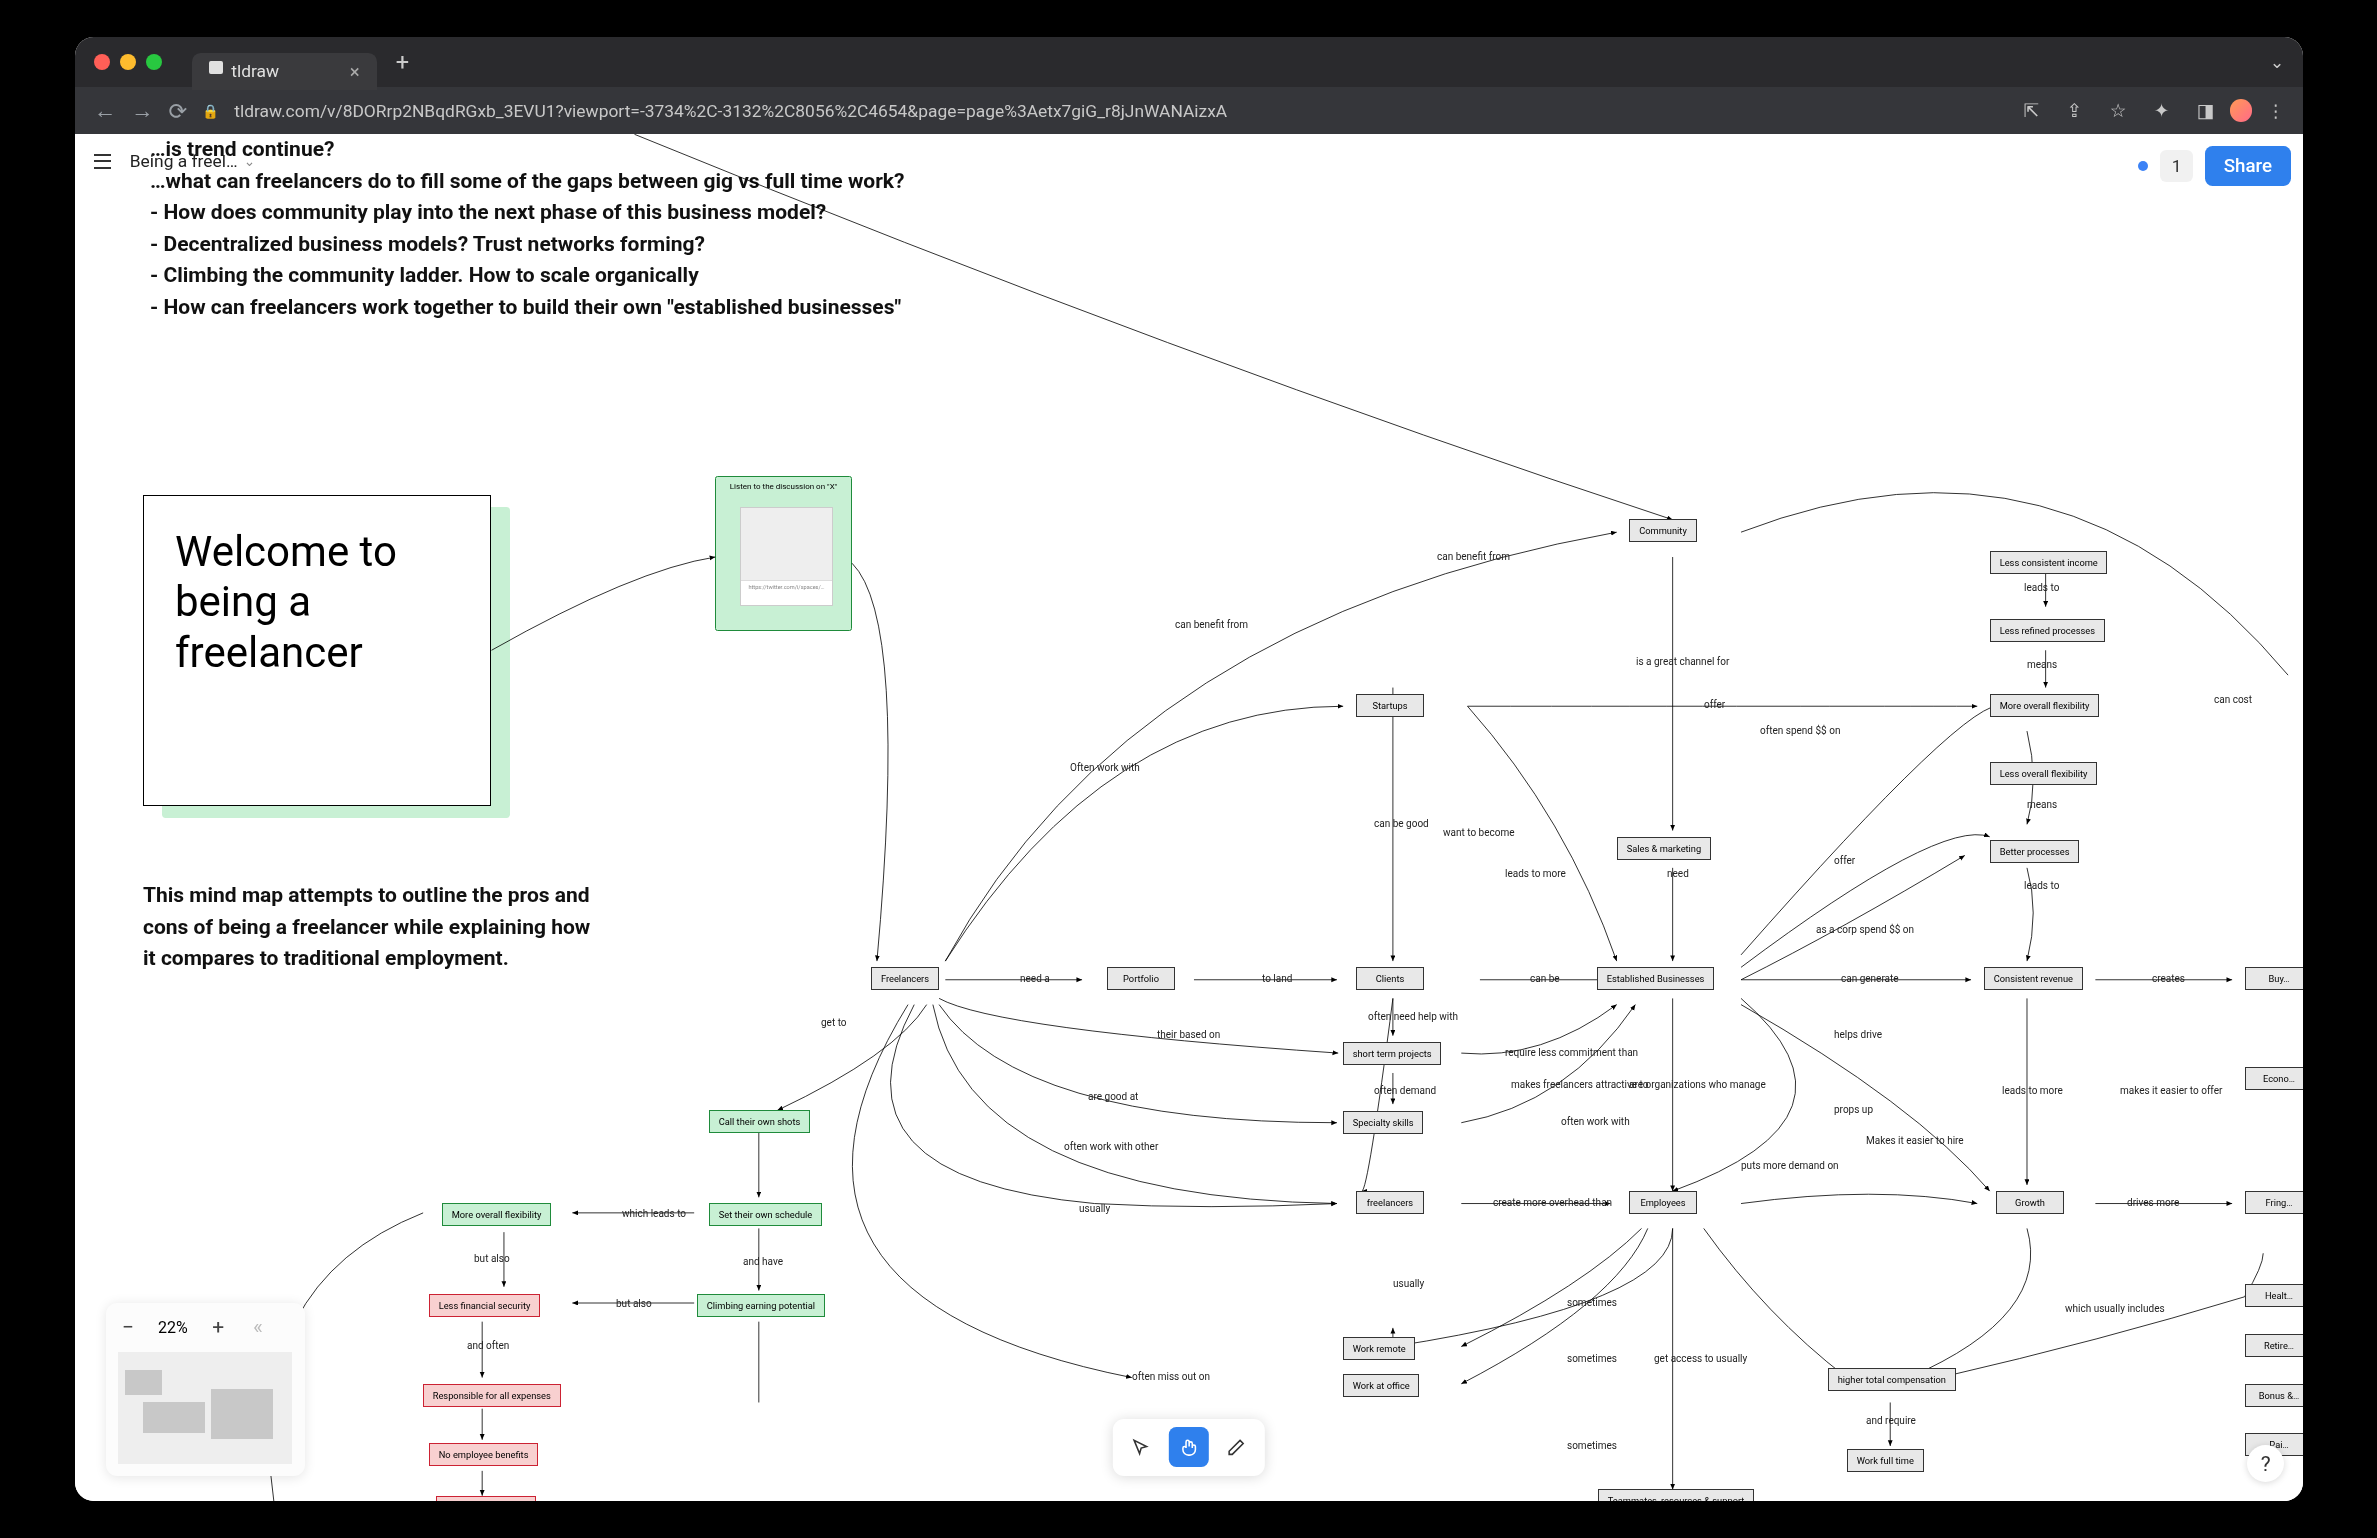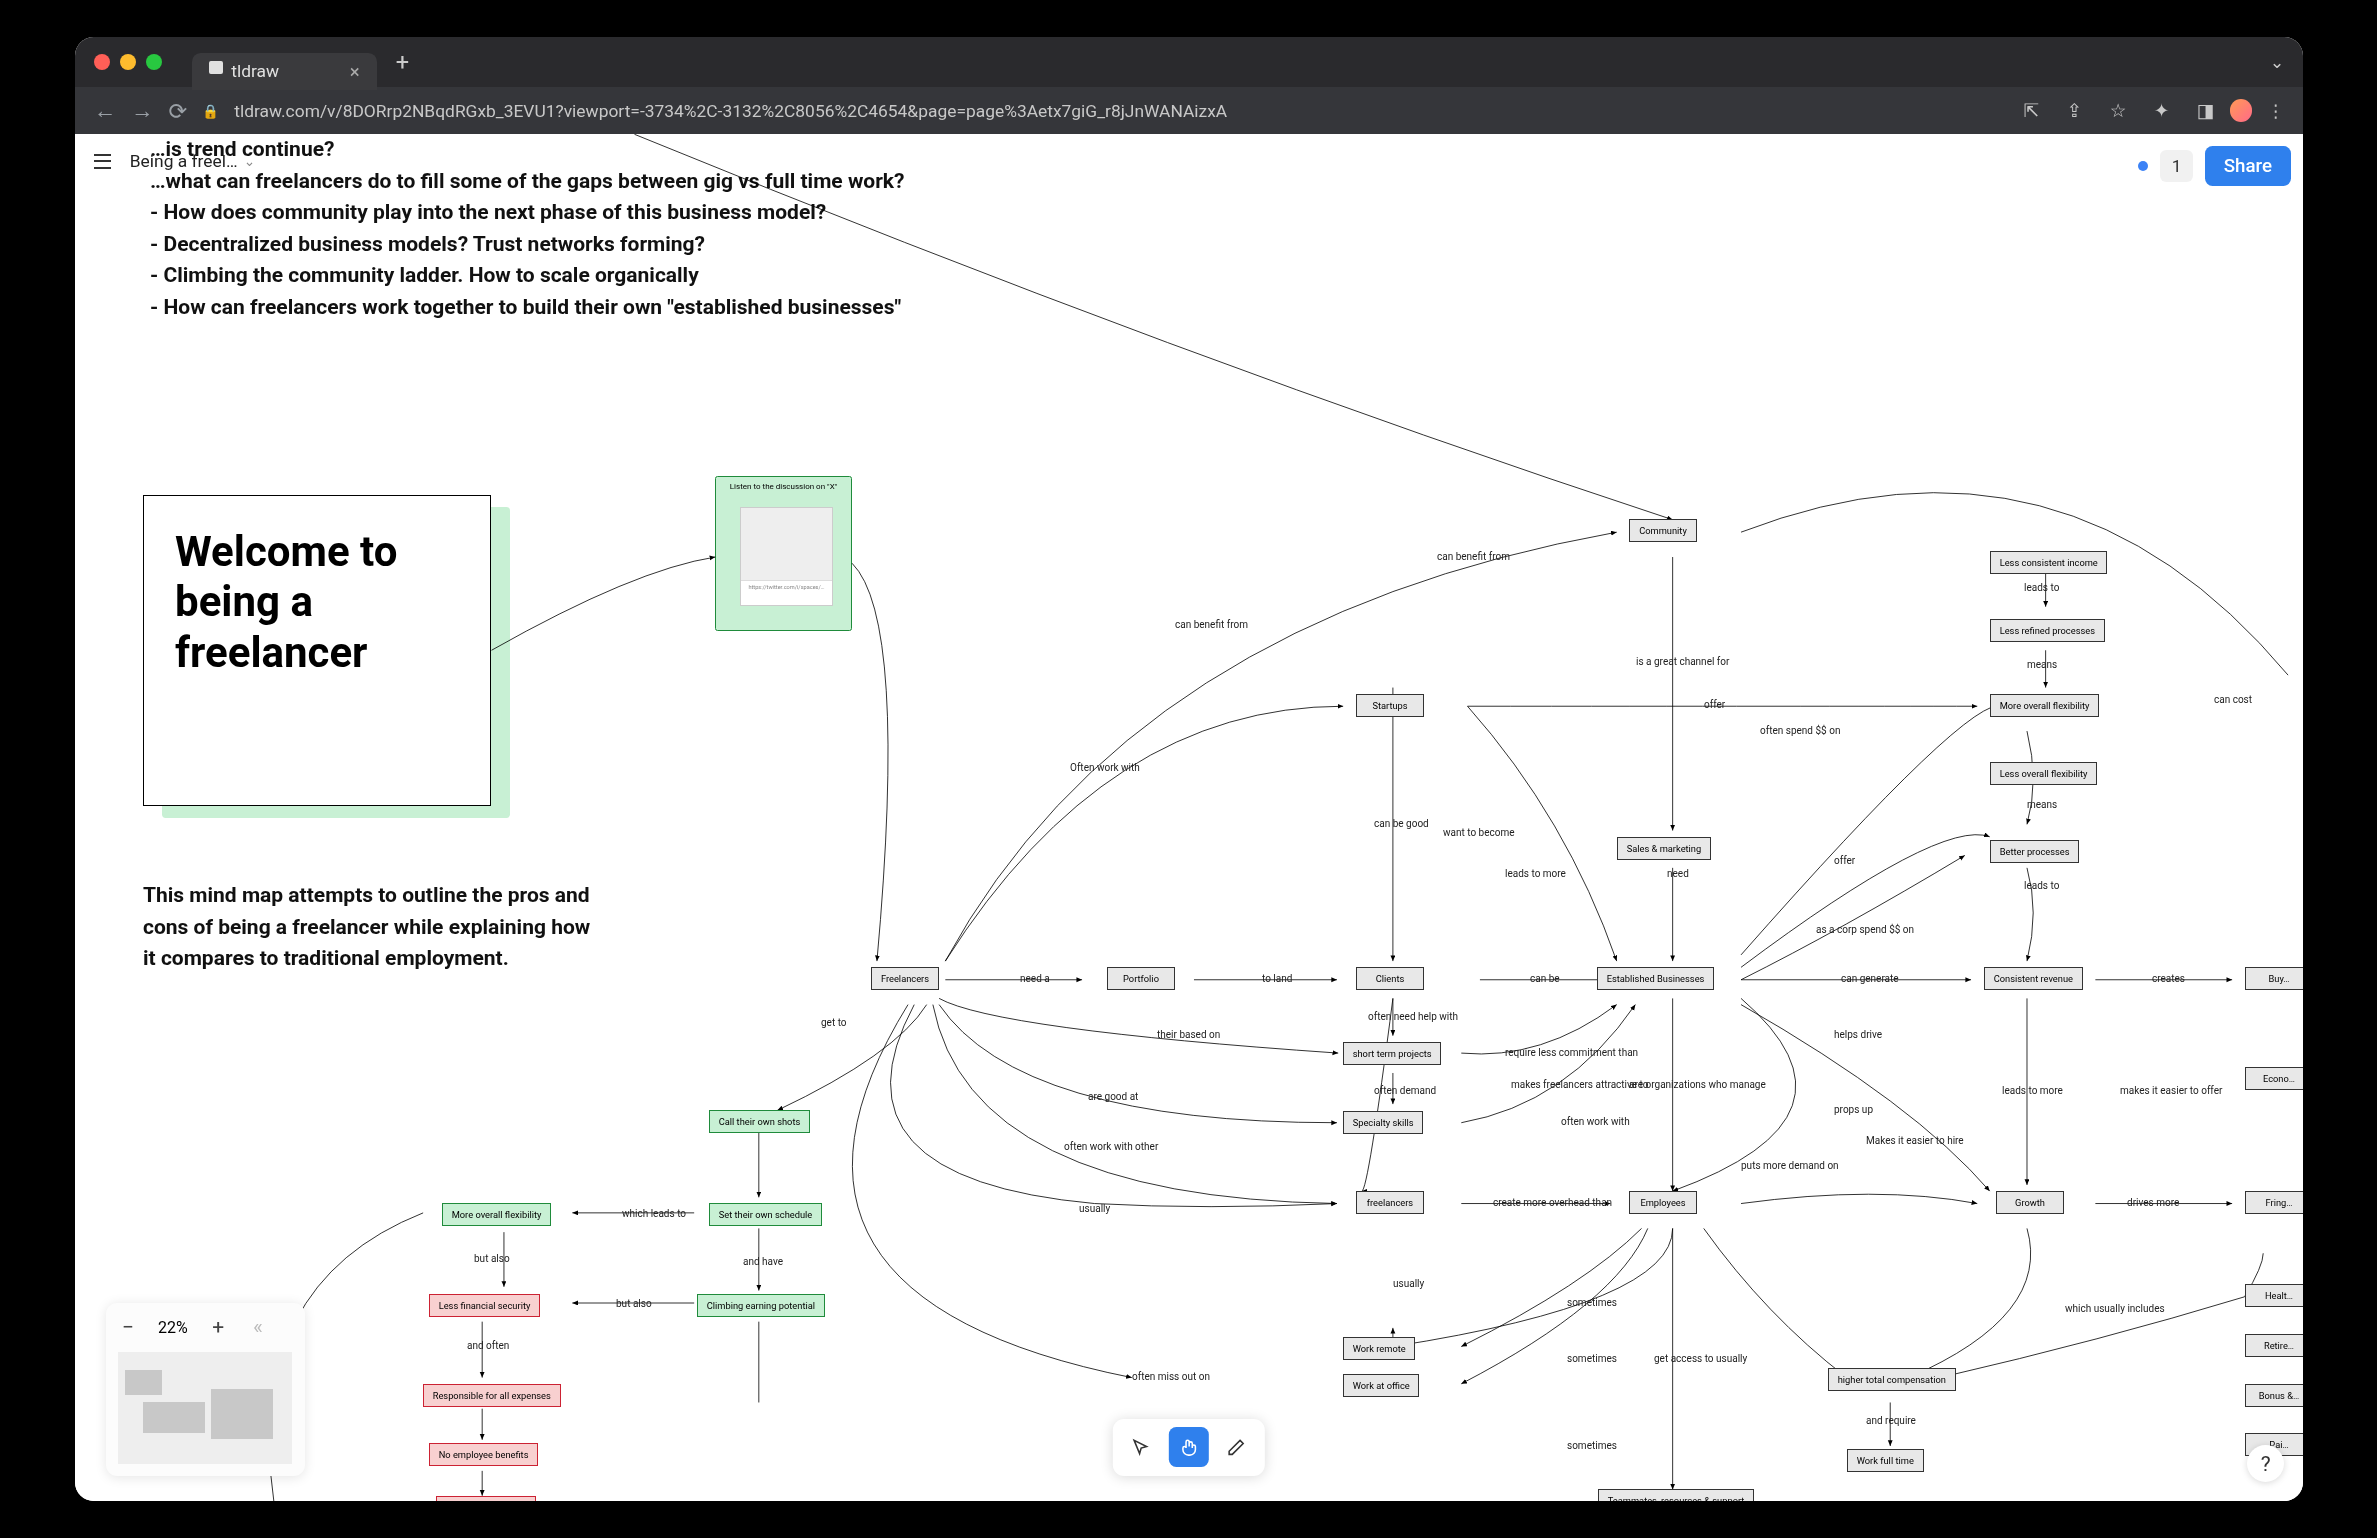--- a/index.html
+++ b/index.html
@@ -25,21 +25,21 @@
 .hamb{width:30px;height:30px;display:flex;flex-direction:column;justify-content:center;gap:4.4px;padding:6.2px}
 .hamb span{height:1.9px;background:#333;width:100%}
 .pagename{color:#222;font-size:17.4px;display:flex;align-items:center;gap:6.2px}
 .chev{font-size:13.7px;color:#888}
 .rightbar{position:absolute;right:12.4px;top:12.4px;display:flex;align-items:center;gap:12.4px;z-index:10}
 .presence{width:10px;height:10px;border-radius:50%;background:#3b82f6}
 .count{background:#f1f1f1;color:#333;padding:6.2px 11.2px;border-radius:6.2px;font-size:17.4px;min-width:31px;text-align:center}
 .share{background:#2f80ed;color:#fff;padding:8.7px 18.7px;border-radius:7.5px;font-size:18.7px;font-weight:500}
 .questions{position:absolute;left:75px;top:0;font-size:21px;font-weight:700;color:#111;line-height:1.5}
 .welcome-bg{position:absolute;left:87px;top:373px;width:348px;height:311px;background:#c8f0d4;border-radius:3.7px}
-.welcome{position:absolute;left:68px;top:361px;width:348px;height:311px;background:#fff;border:1.9px solid #000;padding:31px;font-size:42px;font-weight:700;line-height:1.2}
+.welcome{position:absolute;left:68px;top:361px;width:348px;height:311px;background:#fff;border:1.9px solid #000;padding:31px;font-size:42px;font-weight:400;line-height:1.2}
 .desc{position:absolute;left:68px;top:746px;width:448px;font-size:21px;font-weight:700;color:#111;line-height:1.5}
 .desc p{margin-bottom:18.7px}
 .node{position:absolute;background:#e8e8e8;border:0.9px solid #333;font-size:9.3px;padding:5px 8.7px;text-align:center;min-width:68px;display:flex;align-items:center;justify-content:center}
 .node.green{background:#c8f0d4;border-color:#1f8b3b}
 .node.red{background:#f8d0d0;border-color:#c23}
 .edgelabel{position:absolute;font-size:10px;color:#222;white-space:nowrap}
 svg.edges{position:absolute;left:0;top:0;width:100%;height:100%;pointer-events:none}
 .zoombox{position:absolute;left:31px;bottom:25px;background:#fcfcfc;border-radius:11.2px;padding:12.4px;display:flex;flex-direction:column;gap:12.4px;box-shadow:0 1.2px 11.2px rgba(0,0,0,.1);z-index:10}
 .zoomctrl{display:flex;align-items:center;gap:21px;font-size:16px}
 .zbtn{font-size:21px;color:#444;width:18.7px;text-align:center}

